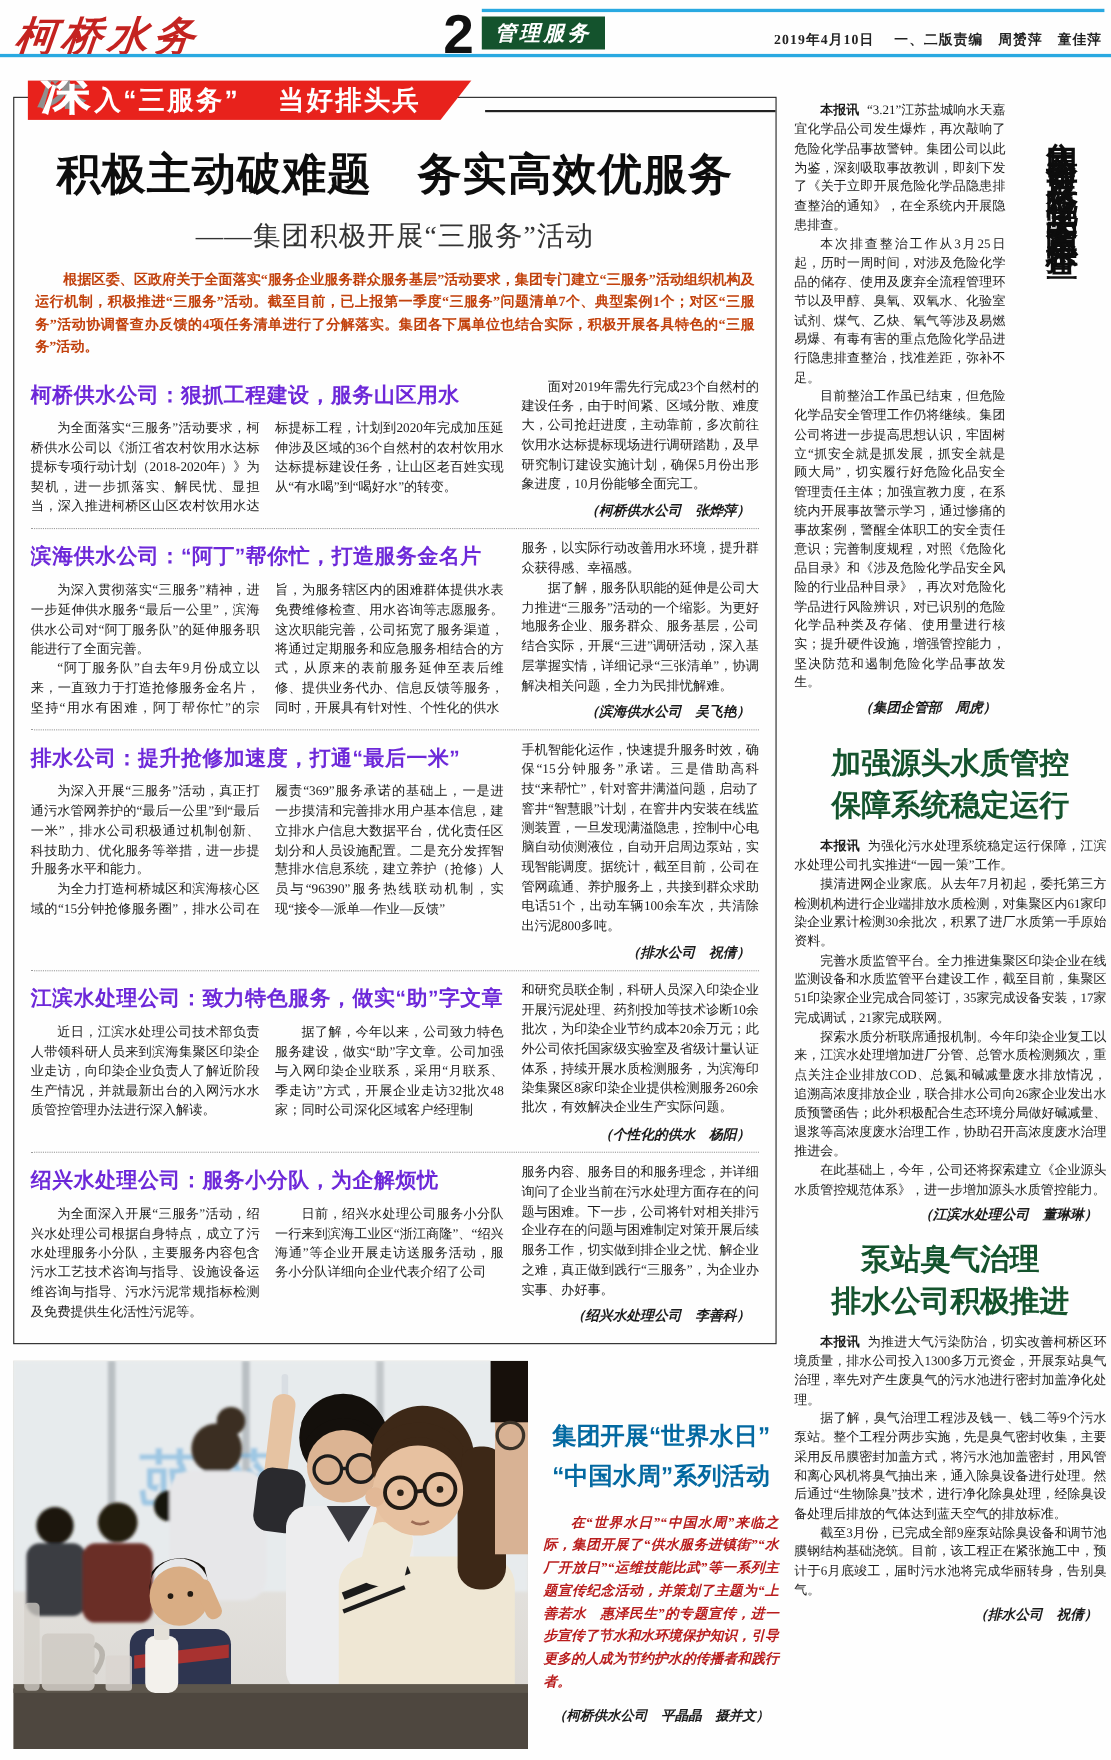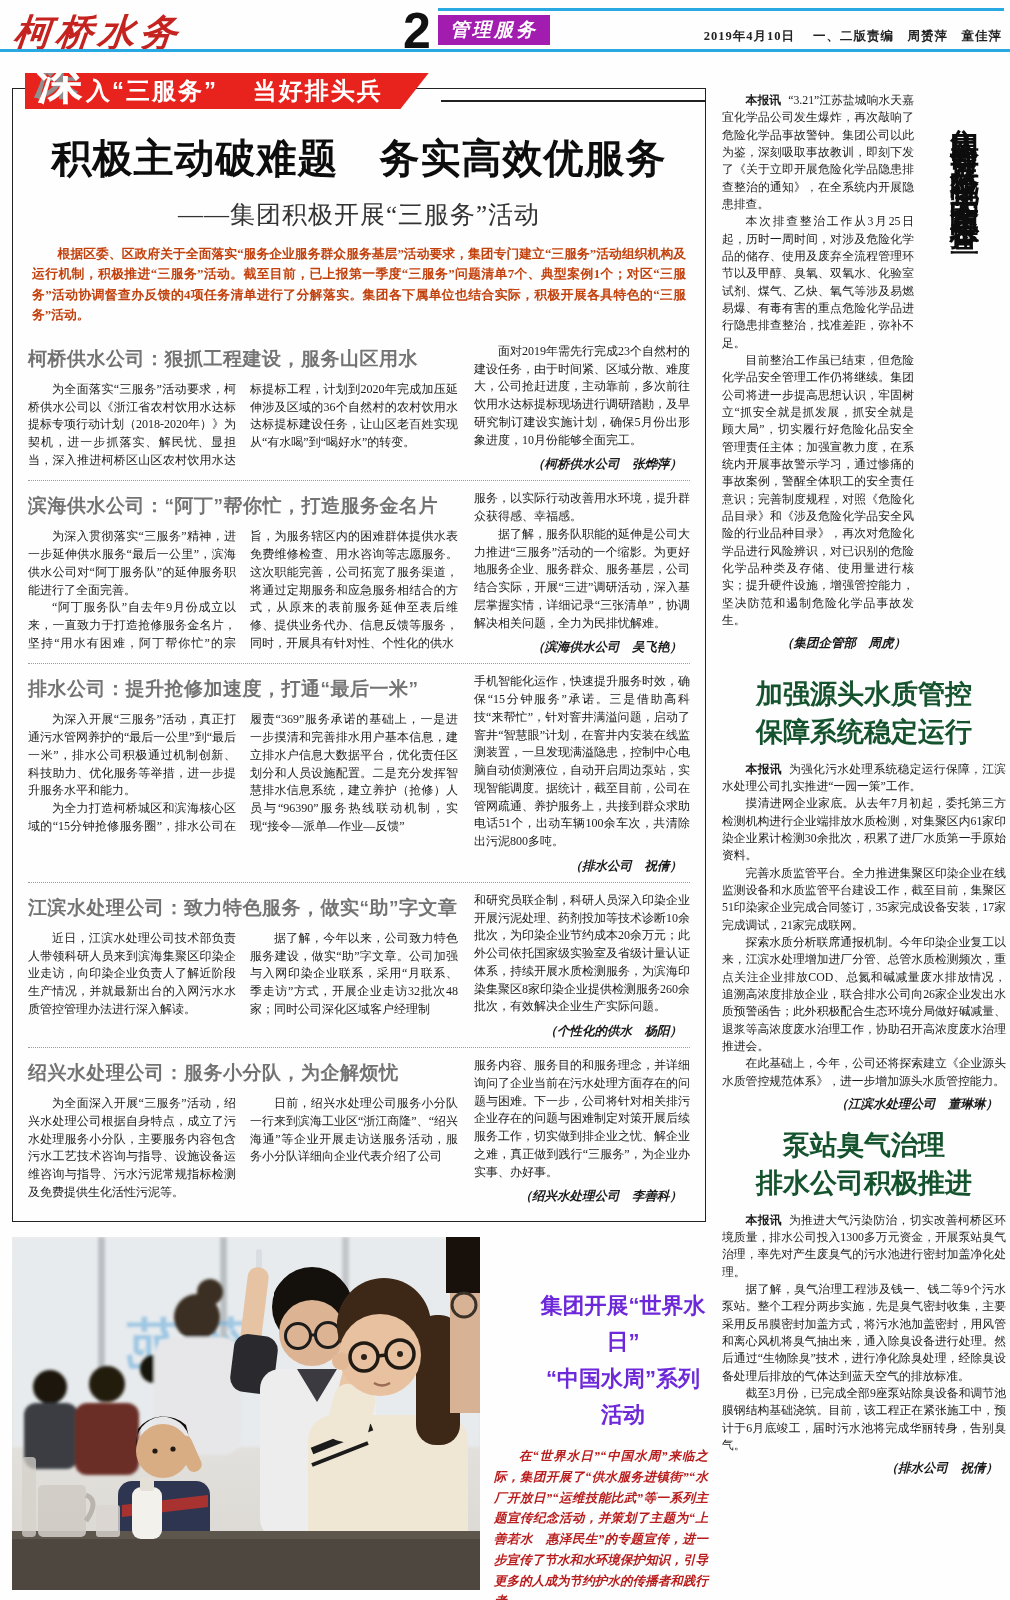--- a/index.html
+++ b/index.html
@@ -4,21 +4,21 @@
 <style>
   html,body{margin:0;padding:0;background:#ffffff;}
   body{width:1010px;height:1600px;position:relative;font-family:"Liberation Serif",serif;color:#1b1b1b;overflow:hidden;}
   .page{position:absolute;inset:0;background:#fefefe;}
 
   
   .paper-name{position:absolute;left:14px;top:8px;font-size:37px;font-weight:bold;font-style:italic;
     color:#c42320;letter-spacing:5px;transform:skewX(-6deg);font-family:"DejaVu Serif",serif;}
   .page-num{position:absolute;left:403px;top:2px;font-size:50px;font-weight:900;font-family:"Liberation Sans",sans-serif;color:#111;}
   .rule-top{position:absolute;left:438px;top:8px;width:566px;height:3px;background:#29a9e1;}
-  .section-box{position:absolute;left:438px;top:15px;width:112px;height:30px;background:#a21caf;color:#fff;
+  .section-box{position:absolute;left:438px;top:15px;width:112px;height:30px;background:#14532d;color:#fff;
     display:flex;align-items:center;justify-content:center;font-size:19px;font-weight:bold;font-style:italic;letter-spacing:3px;}
   .dateline{position:absolute;right:8px;top:28px;font-size:12.5px;font-weight:bold;letter-spacing:1px;color:#222;}
   .dateline span{margin-left:14px;}
   .rule-header{position:absolute;left:0;top:49px;width:1010px;height:3px;background:#29a9e1;}
 
   
   .feature{position:absolute;left:12px;top:88px;width:694px;height:1134px;border:1.5px solid #222;box-sizing:border-box;}
   .feature-inner{height:100%;overflow:hidden;padding:0 15px;box-sizing:border-box;}
   .banner{position:absolute;top:-16px;left:12px;height:36px;background:#e8221c;color:#fff;z-index:3;
     display:flex;align-items:center;padding:0 46px 0 12px;
@@ -27,21 +27,21 @@
   .banner .big{font-size:46px;line-height:0.85;margin-top:-16px;margin-right:3px;text-shadow:-4px -5px 0 #8f8f8f;}
   .banner .rest{font-size:24px;letter-spacing:2px;}
   .banner-tail{position:absolute;top:11px;left:428px;right:0px;height:2px;background:#222;z-index:2;}
   .f-headline{margin:0;padding-top:42px;text-align:center;font-family:"Liberation Sans",sans-serif;
     font-weight:900;font-size:40px;letter-spacing:1px;color:#0d0d0d;}
   .f-subhead{text-align:center;font-size:25px;margin-top:12px;color:#333;letter-spacing:1px;}
   .f-lead{margin:13px 4px 8px;font-size:12.8px;font-weight:bold;line-height:1.6;text-align:justify;text-indent:2em;color:#c2410c;}
 
   .story{display:grid;grid-template-columns:1fr 216px;column-gap:16px;padding:9px 0 7px;}
   .story + .story{border-top:1.5px dotted #9a9a9a;}
-  .story h3{font-family:"Liberation Sans",sans-serif;font-size:19px;font-weight:bold;margin:3px 0 9px;letter-spacing:0.5px;color:#737373;}
+  .story h3{font-family:"Liberation Sans",sans-serif;font-size:19px;font-weight:bold;margin:3px 0 9px;letter-spacing:0.5px;color:#6d28d9;}
   .cols{column-count:2;column-gap:14px;}
   .story p{margin:0;font-size:12px;line-height:1.48;text-align:justify;text-indent:2em;}
   .story p.cont{text-indent:0;}
   p:empty{display:none;}
   .byline{font-style:italic;font-weight:bold;text-align:right;padding-right:8px;margin-top:7px;font-size:12.5px;}
 
   
   .right-col{position:absolute;left:722px;top:88px;width:284px;height:1512px;overflow:hidden;}
   .right-col p{margin:0;font-size:11.8px;line-height:1.47;text-align:justify;text-indent:2em;}
   .right-col .label{font-weight:900;font-family:"Liberation Sans",sans-serif;margin-right:0.6em;}
@@ -49,21 +49,21 @@
   .v-headline{writing-mode:vertical-rl;text-orientation:upright;margin:14px auto 0;
     font-family:"Liberation Sans",sans-serif;font-weight:900;font-size:29px;letter-spacing:6px;line-height:1.1;color:#0d0d0d;}
   .r-article{margin-top:14px;}
   .r-head{text-align:center;font-family:"Liberation Sans",sans-serif;font-weight:900;font-size:27px;line-height:1.4;margin:4px 0 9px;color:#14532d;}
   .right-col .byline{margin-top:6px;font-family:Liberation Serif, serif;}
 
   
   .photo{position:absolute;left:12px;top:1237px;width:468px;height:353px;background:#d8d6d2;overflow:hidden;}
   .photo svg{display:block;}
   .photo-story{position:absolute;left:494px;top:1288px;width:214px;}
-  .ps-title{text-align:center;font-family:"Liberation Sans",sans-serif;font-weight:900;font-size:22px;line-height:1.65;color:#6d28d9;margin-left:44px;}
+  .ps-title{text-align:center;font-family:"Liberation Sans",sans-serif;font-weight:900;font-size:22px;line-height:1.65;color:#0369a1;}
   .ps-body{margin-top:13px;font-size:12.5px;line-height:1.66;font-style:italic;font-weight:bold;text-align:justify;text-indent:2em;color:#b91c1c;}
   .ps-byline{font-style:italic;font-weight:bold;font-size:12.3px;margin-top:8px;text-align:center;}
 </style>
 </head>
 <body>
 
 <div class="page">
 
   <div class="paper-name">柯桥水务</div>
   <div class="page-num">2</div>

